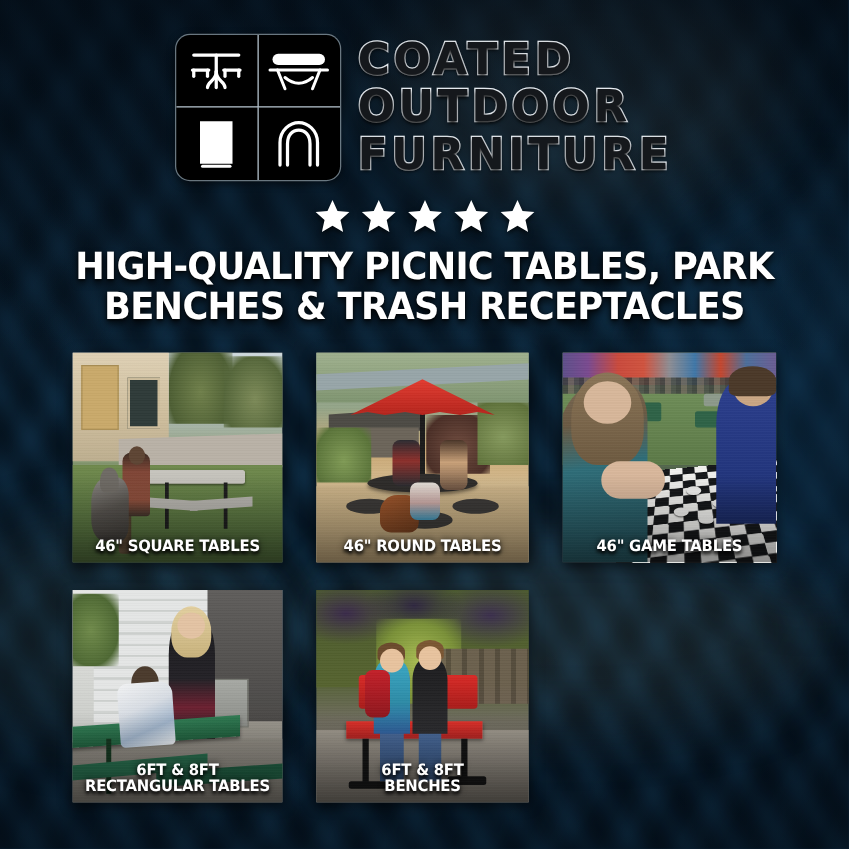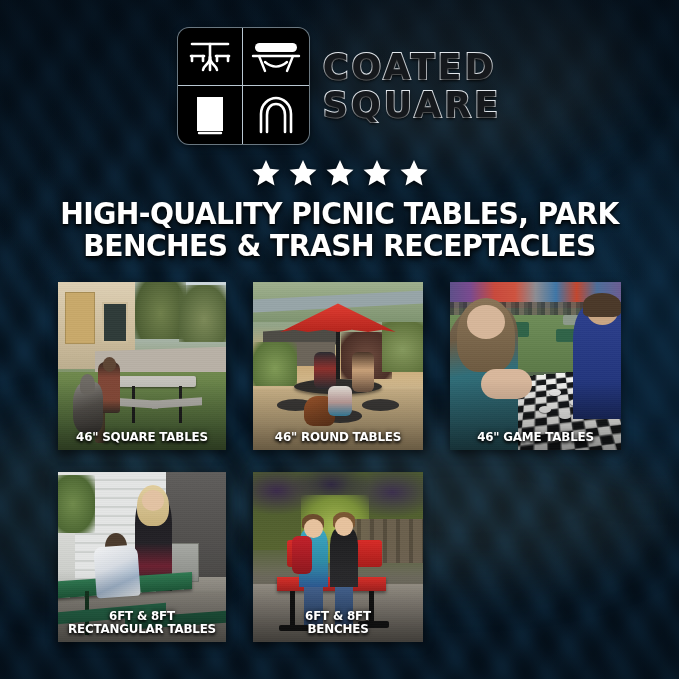--- a/index.html
+++ b/index.html
@@ -355,21 +355,22 @@
         <div class="logo-cell br">
           <svg width="44" height="42" viewBox="0 0 44 42" fill="none" stroke="#ffffff" stroke-width="2.6" stroke-linecap="round" stroke-linejoin="round">
             <path d="M7 38 V20 C7 10, 15 4, 22 4 C29 4, 37 10, 37 20 V38"></path>
             <path d="M13 38 V21 C13 14, 17 10, 22 10 C27 10, 31 14, 31 21 V38"></path>
           </svg>
         </div>
       </div>
 
       <div class="logo-text">
         <div class="logo-line">COATED</div>
-        <div class="logo-line">SQUARE</div>
+        <div class="logo-line">OUTDOOR</div>
+        <div class="logo-line">FURNITURE</div>
       </div>
     </div>
 
     <div class="stars">
       <span class="star">
           <svg viewBox="0 0 24 24" width="30" height="30">
             <polygon points="12,1.6 15.2,8.6 22.8,9.3 17.1,14.4 18.8,22 12,18 5.2,22 6.9,14.4 1.2,9.3 8.8,8.6" fill="#ffffff"></polygon>
           </svg>
         </span>
       <span class="star">

